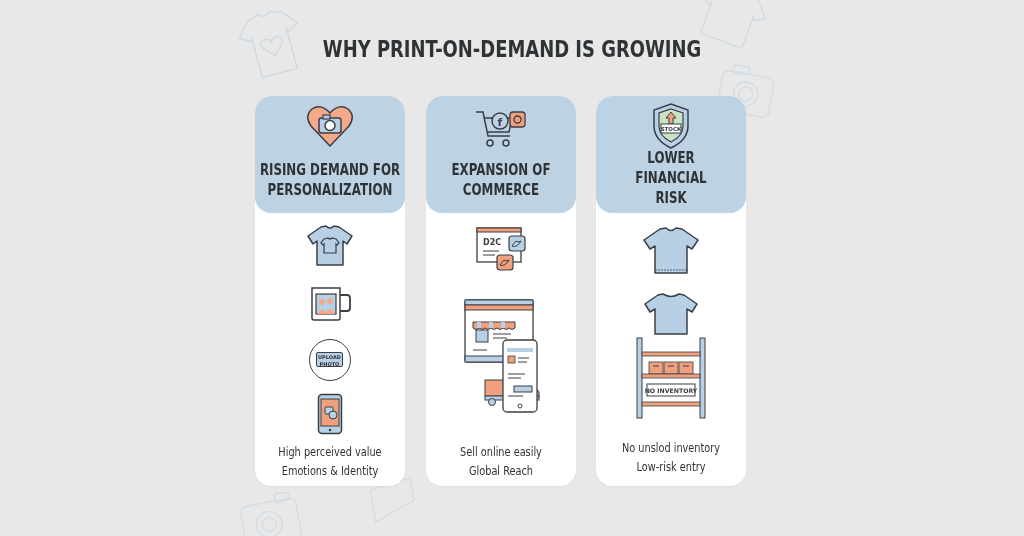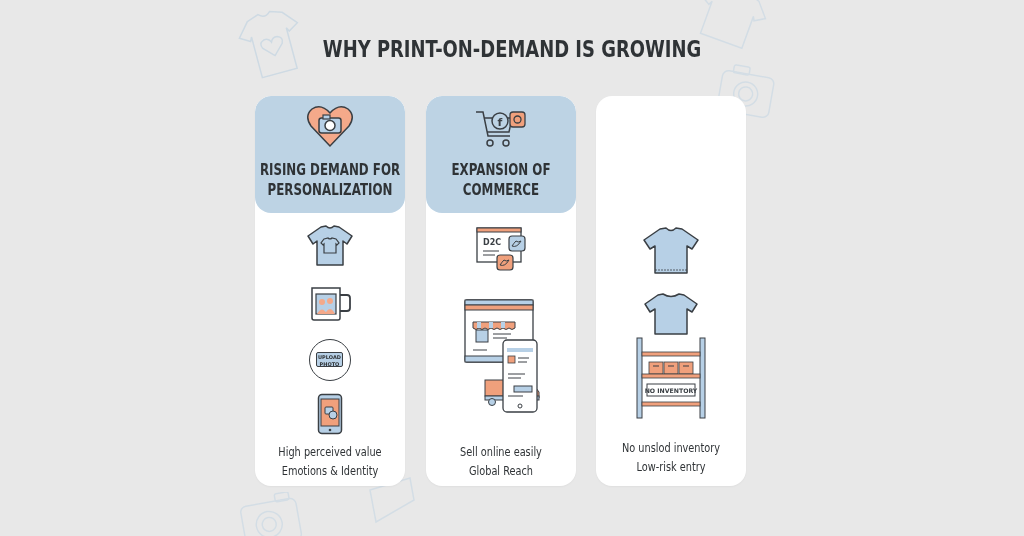--- a/index.html
+++ b/index.html
@@ -184,20 +184,34 @@
     <circle cx="59" cy="110" r="2" fill="none" stroke="#3a3f44" stroke-width="1"></circle>
   </svg>
 
   <div class="foot" style="top:346px">
     <div>Sell online easily</div>
     <div>Global Reach</div>
   </div>
 </div>
 
 <div class="card" style="left:596px">
+  <div class="card-head">
+    <svg class="head-icon" style="top:6px" width="40" height="48" viewBox="0 0 40 48">
+      <path d="M20 2 L37 8 L37 24 Q37 38 20 46 Q3 38 3 24 L3 8 Z" fill="#b7d0e6" stroke="#3a3f44" stroke-width="1.5"></path>
+      <path d="M20 7 L32 11 L32 24 Q32 34 20 40 Q8 34 8 24 L8 11 Z" fill="#c9e2c3" stroke="#3a3f44" stroke-width="1.2"></path>
+      <path d="M20 10 L25 16 L22 16 L22 22 L18 22 L18 16 L15 16 Z" fill="#f0a07c" stroke="#3a3f44" stroke-width="1"></path>
+      <rect x="10" y="22" width="20" height="9" fill="#ffffff" stroke="#3a3f44" stroke-width="1"></rect>
+      <text x="20" y="29" text-anchor="middle" font-family="DejaVu Sans, sans-serif" font-weight="bold" font-size="5.5" fill="#3a3f44">STOCK</text>
+    </svg>
+    <div class="head-title" style="top:52px">
+      <div>LOWER</div>
+      <div>FINANCIAL</div>
+      <div>RISK</div>
+    </div>
+  </div>
 
   <svg class="body-icon" style="top:130px" width="60" height="50" viewBox="0 0 60 50">
     <path d="M19 3 L25 2 Q30 7 35 2 L41 3 L57 14 L51 23 L46 20 L46 47 L14 47 L14 20 L9 23 L3 14 Z" fill="#b7d0e6" stroke="#3a3f44" stroke-width="1.5" stroke-linejoin="round"></path>
     <path d="M14 44 L46 44" stroke="#3a3f44" stroke-width="0.8" stroke-dasharray="2 1"></path>
   </svg>
 
   <svg class="body-icon" style="top:196px" width="80" height="130" viewBox="0 0 80 130">
     <path d="M27 3 L32 2 Q40 7 48 2 L53 3 L66 12 L61 20 L56 17 L56 42 L24 42 L24 17 L19 20 L14 12 Z" fill="#b7d0e6" stroke="#3a3f44" stroke-width="1.5" stroke-linejoin="round"></path>
     <rect x="6" y="46" width="5" height="80" fill="#b7d0e6" stroke="#3a3f44" stroke-width="1"></rect>
     <rect x="69" y="46" width="5" height="80" fill="#b7d0e6" stroke="#3a3f44" stroke-width="1"></rect>

